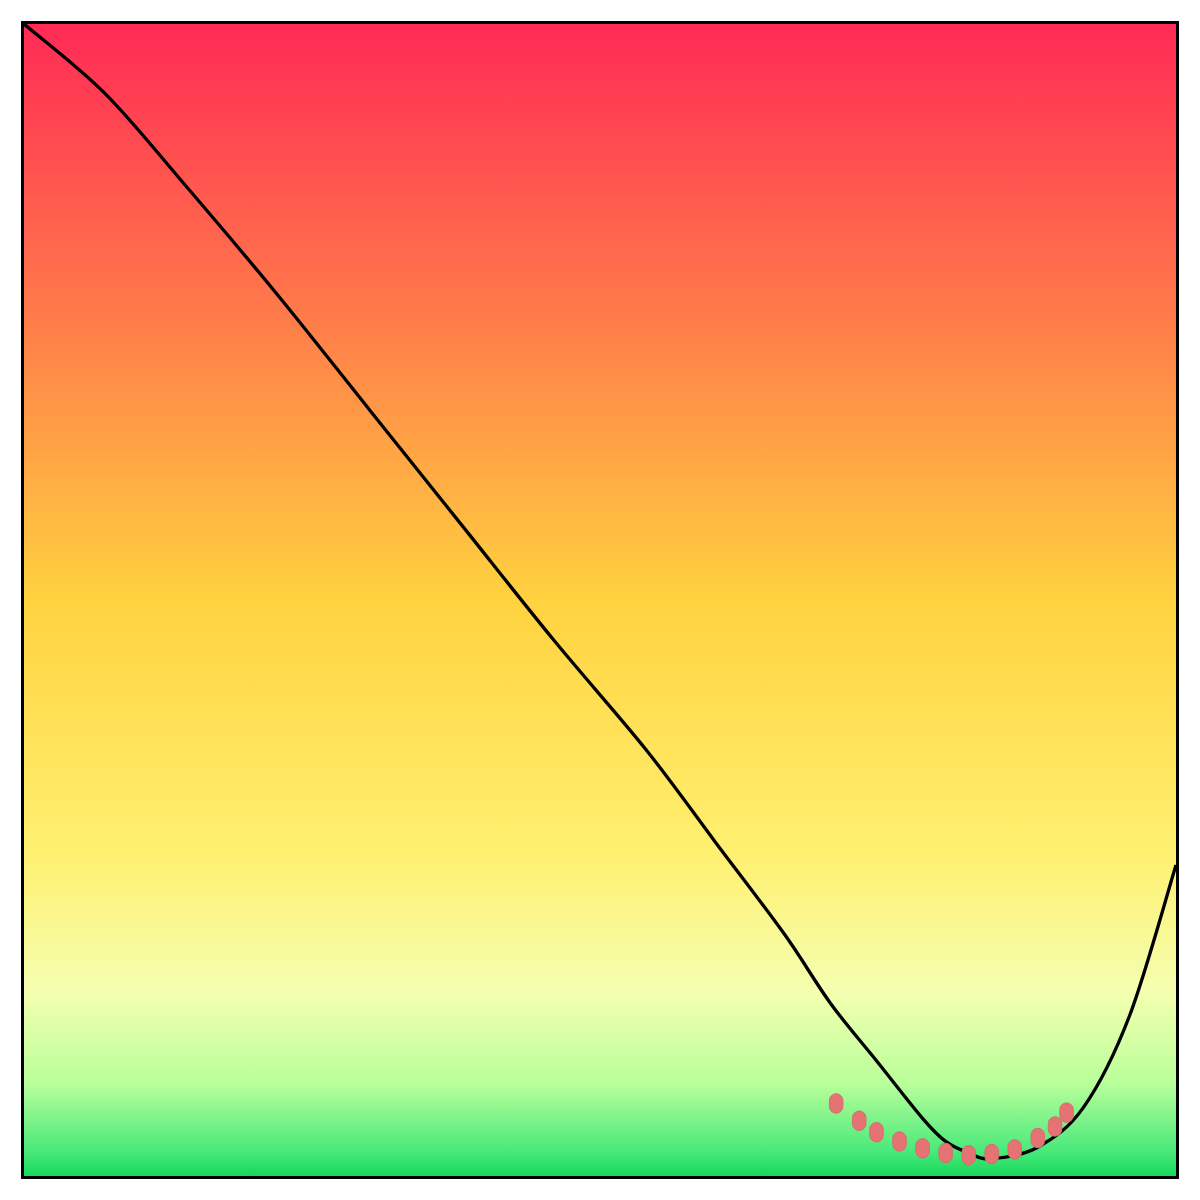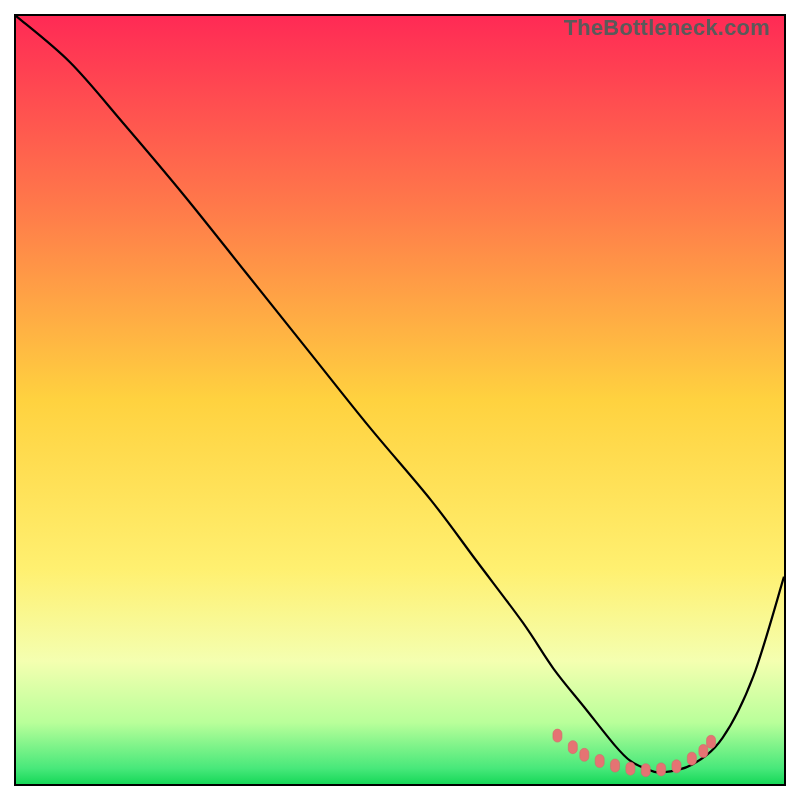--- a/index.html
+++ b/index.html
@@ -37,21 +37,20 @@
     top: 0;
     width: 768px;
     height: 768px;
     display: block;
   }
 </style>
 </head>
 <body>
 
 <div class="frame">
-  <span class="watermark">TheBottleneck.com</span>
   <svg class="plot" viewBox="0 0 768 768" preserveAspectRatio="none">
     <defs>
       <linearGradient id="bg-grad" x1="0" y1="0" x2="0" y2="1">
           <stop offset="0%" stop-color="#ff2a55"></stop>
           <stop offset="25%" stop-color="#ff7a4a"></stop>
           <stop offset="50%" stop-color="#ffd23f"></stop>
           <stop offset="72%" stop-color="#fff070"></stop>
           <stop offset="84%" stop-color="#f4ffb0"></stop>
           <stop offset="92%" stop-color="#b9ff9a"></stop>
           <stop offset="98%" stop-color="#47e87a"></stop>

